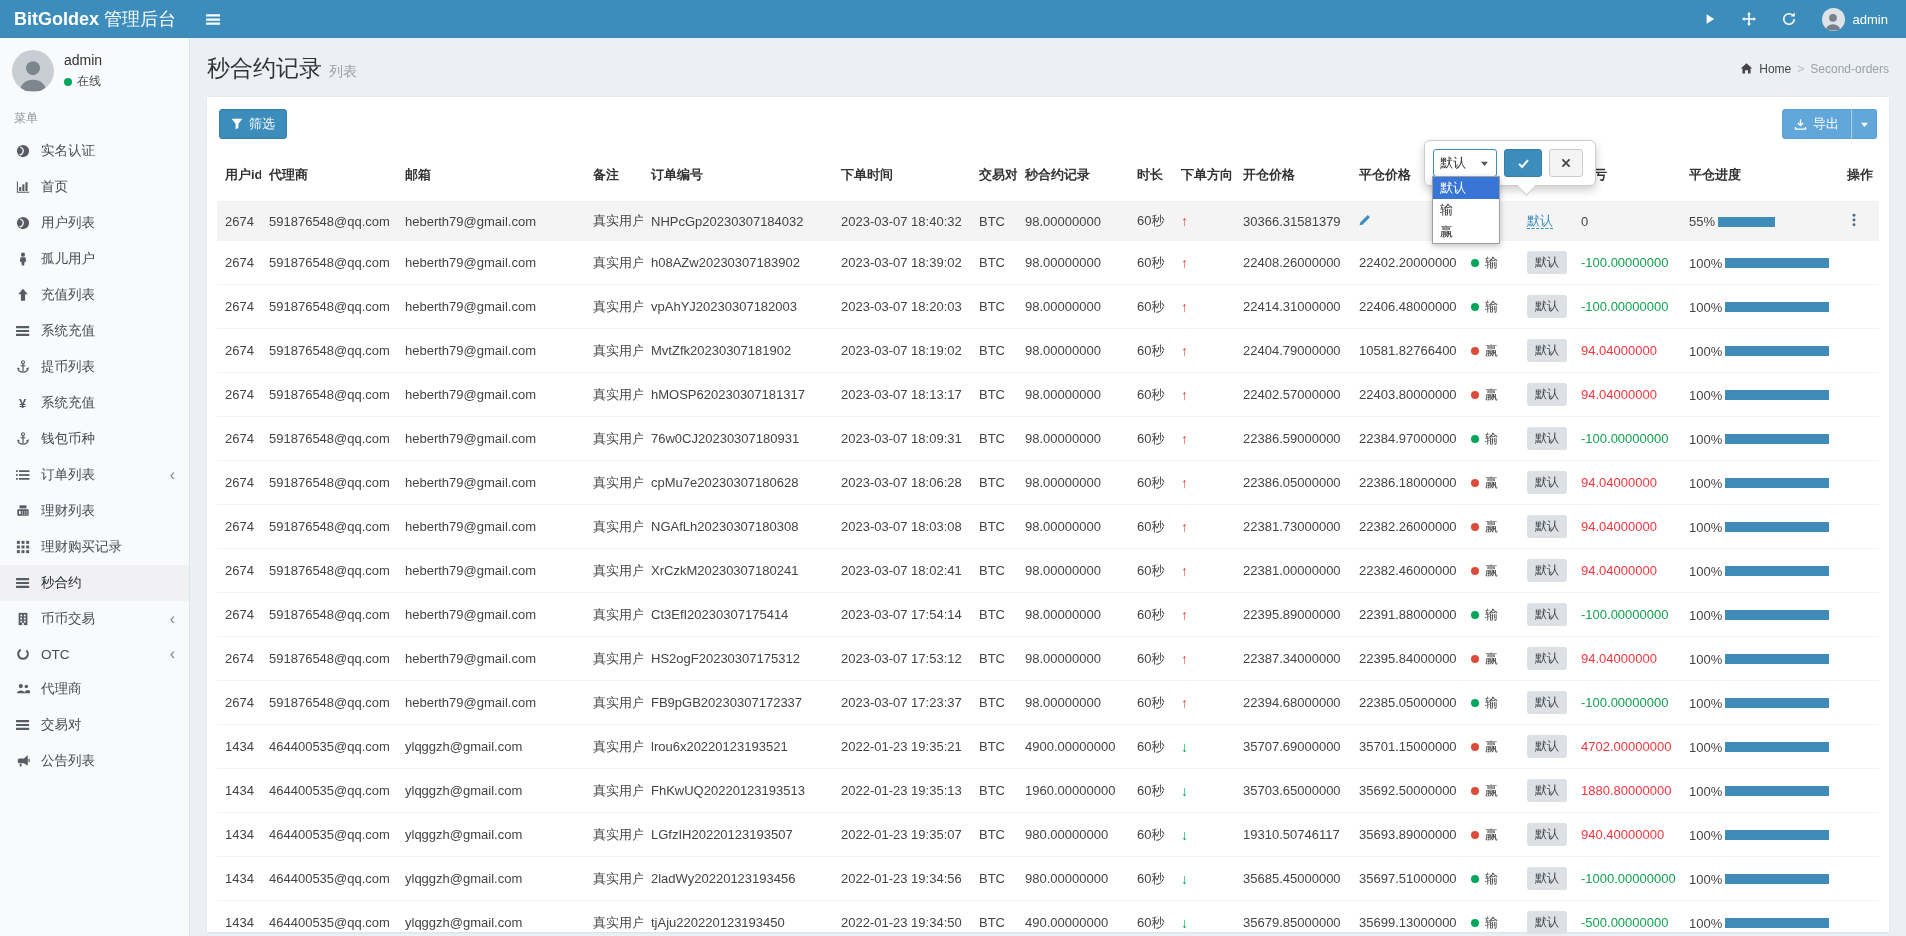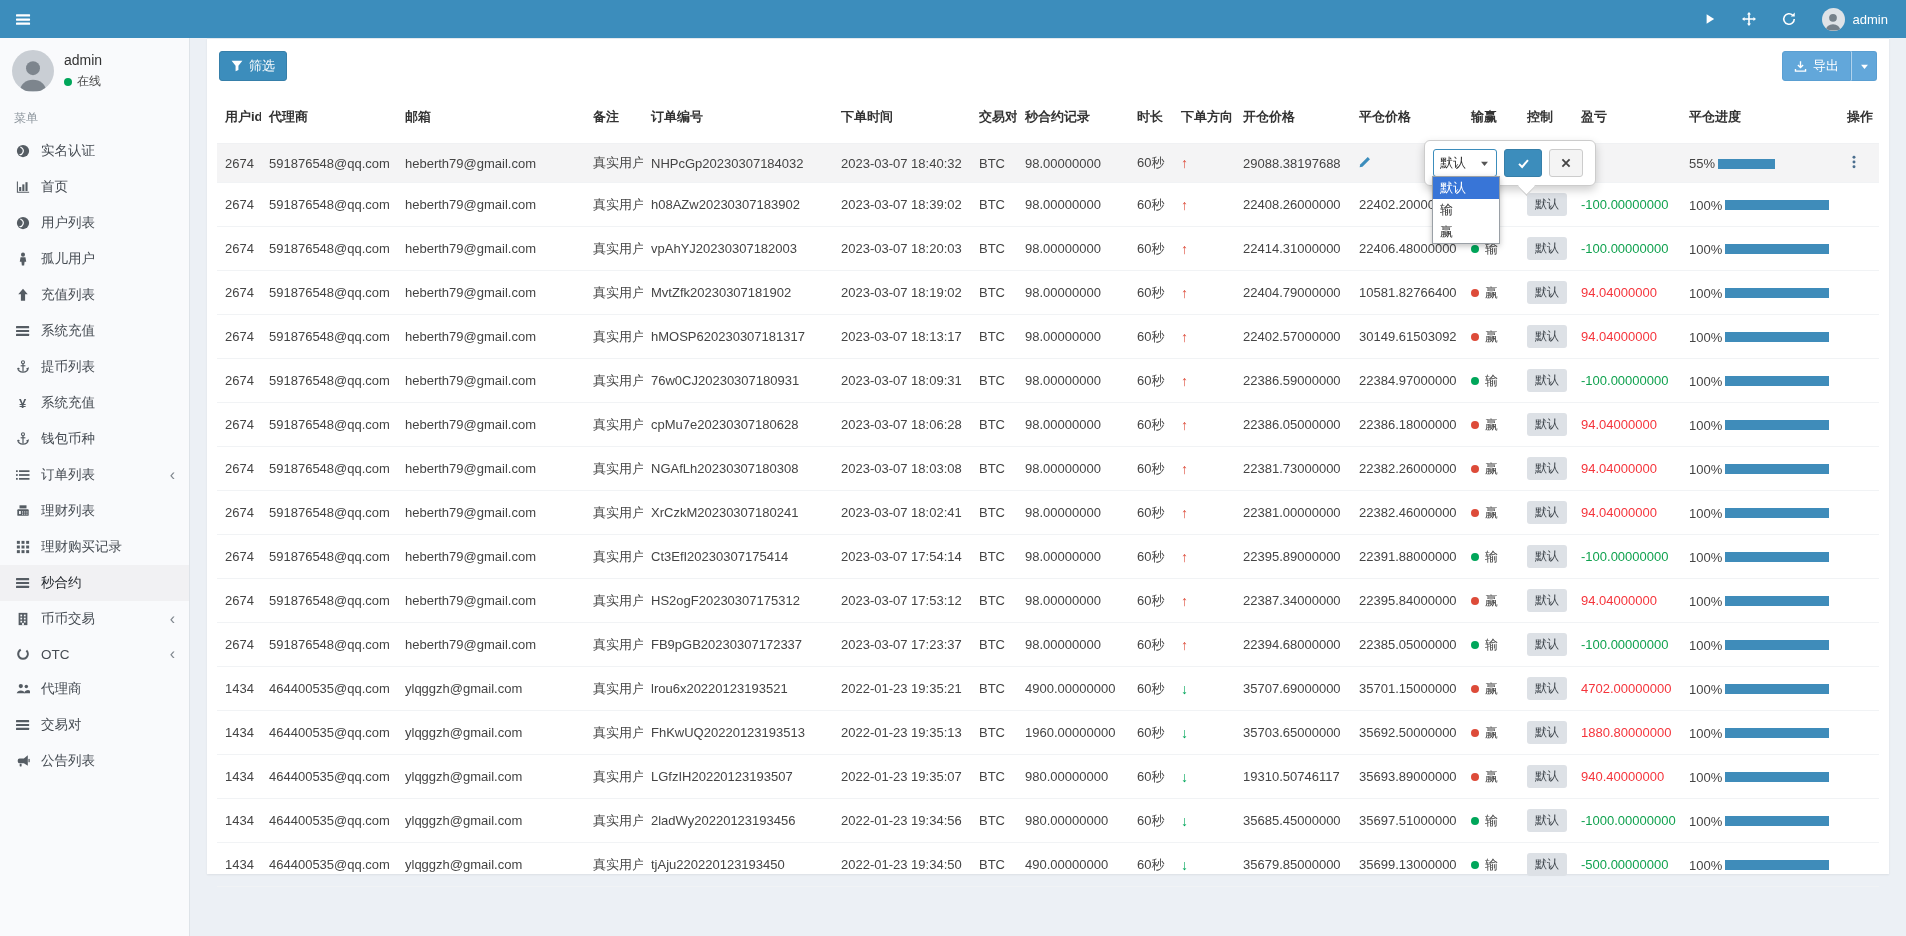--- a/index.html
+++ b/index.html
@@ -71,20 +71,21 @@
   .btn-cancel{width:34px;height:28px;background:#f4f4f4;border:1px solid #ccc;border-radius:3px;color:#444;display:flex;align-items:center;justify-content:center;cursor:pointer}
   .editor-arrow{position:fixed;left:1520px;top:180px;width:12px;height:12px;background:#fff;border-right:1px solid #ccc;border-bottom:1px solid #ccc;transform:rotate(45deg);z-index:61}
   .editor-list{position:fixed;left:1432px;top:176px;width:66px;background:#fff;border:1px solid #9aa0a6;box-shadow:0 2px 6px rgba(0,0,0,.25);z-index:62;font-size:13px}
   .editor-list .opt{padding:2px 7px;color:#333;cursor:pointer}
   .editor-list .opt.sel{background:#3875d7;color:#fff}
 </style>
 </head>
 <body>
 
 <header class="navbar">
+  <div class="logo"><b>BitGoldex</b> <span>管理后台</span></div>
   <div class="hamburger">
       <span class="nav-ic">
         <svg viewBox="0 0 16 16" width="15" height="15">
           <rect y="2.4" width="15" height="2.4" rx=".6" fill="currentColor"></rect>
           <rect y="6.8" width="15" height="2.4" rx=".6" fill="currentColor"></rect>
           <rect y="11.2" width="15" height="2.4" rx=".6" fill="currentColor"></rect>
         </svg>
       </span>
     </div>
   <div class="nav-right">
@@ -331,20 +332,33 @@
             <rect x="4.2" y="11" width="2.2" height="3.2" rx=".5"></rect>
             <rect x="14.2" y="5.5" width="1.5" height="4" rx=".7"></rect>
           </svg>
         </span>
         <span class="mi-label">公告列表</span>
       </a>
     </nav>
 </aside>
 
 <main class="content">
+  <div class="content-header">
+    <h1 class="page-title"><span>秒合约记录</span><small>列表</small></h1>
+    <div class="breadcrumb">
+      <span class="home-ic">
+          <svg viewBox="0 0 16 16" width="13" height="13">
+            <path fill="currentColor" d="M8 1.5L15 8h-2v6H9.8v-4H6.2v4H3V8H1z"></path>
+          </svg>
+        </span>
+      <a>Home</a>
+      <span class="sep">&gt;</span>
+      <span class="current">Second-orders</span>
+    </div>
+  </div>
 
   <div class="box">
     <div class="toolbar">
       <button class="btn-filter">
         <span style="display:flex">
             <svg viewBox="0 0 16 16" width="12" height="12">
               <path fill="currentColor" d="M.8 1h14.4L9.9 7.8v5.4l-3.8 1.9V7.8z"></path>
             </svg>
           </span>
         <span>筛选</span>
@@ -414,21 +428,21 @@
             <td>2674</td>
             <td>591876548@qq.com</td>
             <td>heberth79@gmail.com</td>
             <td>真实用户</td>
             <td>NHPcGp20230307184032</td>
             <td>2023-03-07 18:40:32</td>
             <td>BTC</td>
             <td>98.00000000</td>
             <td>60秒</td>
             <td><span class="dir up">↑</span></td>
-            <td>29088.38197688</td>
+            <td>30366.31581379</td>
             <td><span class="pencil-ic">
                 <svg viewBox="0 0 16 16" width="13" height="13">
                   <path fill="currentColor" d="M1.5 11.8L10.8 2.5l2.7 2.7-9.3 9.3-3.4.7z"></path>
                 </svg>
               </span></td>
             <td></td>
             <td><a class="editable">默认</a></td>
             <td><span class="">0</span></td>
             <td><span class="pct">55%</span><span class="pbar"><span class="pfill" style="width:55%"></span></span></td>
             <td><span class="ellipsis">
@@ -501,21 +515,21 @@
             <td>591876548@qq.com</td>
             <td>heberth79@gmail.com</td>
             <td>真实用户</td>
             <td>hMOSP620230307181317</td>
             <td>2023-03-07 18:13:17</td>
             <td>BTC</td>
             <td>98.00000000</td>
             <td>60秒</td>
             <td><span class="dir up">↑</span></td>
             <td>22402.57000000</td>
-            <td>30149.61503092</td>
+            <td>22403.80000000</td>
             <td><span class="rdot win"></span><span>赢</span></td>
             <td><span class="badge-ctl">默认</span></td>
             <td><span class="pnl-pos">94.04000000</span></td>
             <td><span class="pct">100%</span><span class="pbar"><span class="pfill" style="width:100%"></span></span></td>
             <td></td>
           </tr>
           <tr>
             <td>2674</td>
             <td>591876548@qq.com</td>
             <td>heberth79@gmail.com</td>

